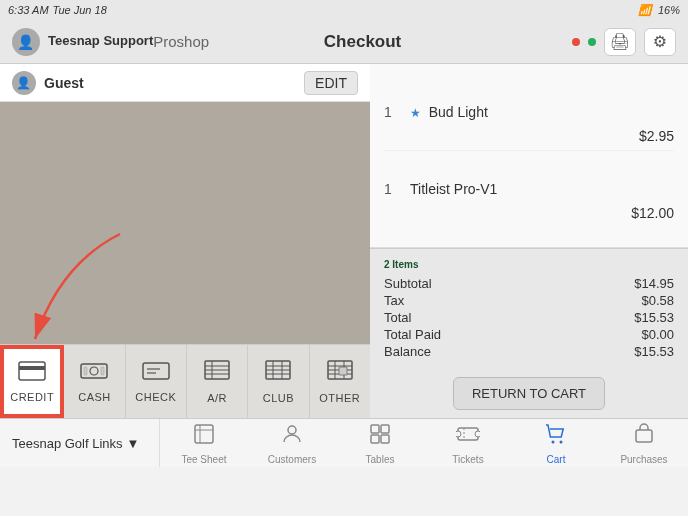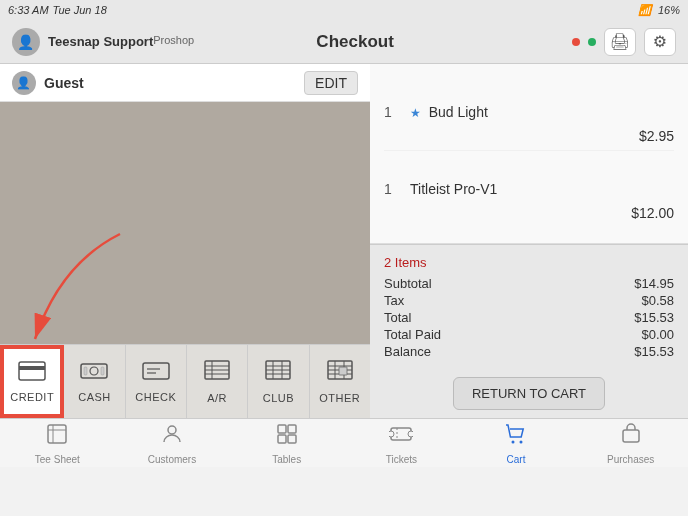--- a/index.html
+++ b/index.html
@@ -48,21 +48,21 @@
       border-radius: 50%;
       background: #aaa;
       display: flex;
       align-items: center;
       justify-content: center;
       color: #fff;
       font-size: 14px;
     }
     .header-text { display: flex; flex-direction: row; }
     .header-name { font-size: 13px; font-weight: 600; color: #333; }
-    .header-shop { font-size: 11px; color: #666; }
+    .header-shop { font-size: 15px; color: #666; }
     .header-title {
       flex: 1;
       text-align: center;
       font-size: 17px;
       font-weight: 600;
       color: #333;
     }
     .header-icons {
       display: flex;
       gap: 8px;
@@ -183,21 +183,21 @@
     .item-star { color: #3a85d6; font-size: 12px; margin-right: 4px; }
     .item-price { font-size: 14px; color: #333; margin-top: 48px; }
 
     
     .totals-section {
       padding: 10px 14px;
       background: #e8e8e8;
       border-top: 1px solid #ccc;
     }
     .totals-header { display: flex; justify-content: space-between; margin-bottom: 6px; }
-    .items-count { font-size: 13px; color: #b91c1c; font-weight: 400; }
+    .items-count { font-size: 10px; color: #14532d; font-weight: 700; }
     .totals-grid { display: flex; flex-direction: column; gap: 2px; }
     .totals-row {
       display: flex;
       justify-content: space-between;
       font-size: 13px;
       color: #333;
     }
     .totals-row.bold { font-weight: 400; }
     .totals-label { }
     .totals-value { }
@@ -437,20 +437,24 @@
       </div>
     </div>
 
     <div class="return-btn-row">
       <button class="return-btn">RETURN TO CART</button>
     </div>
   </div>
 </div>
 
 <div class="tab-bar">
+  <div class="tab-bar-left">
+    <span>Teesnap Golf Links</span>
+    <span>▼</span>
+  </div>
   <div class="tab-bar-center">
     <div class="tab-item">
       <span class="tab-item-icon">
         <svg width="24" height="24" viewBox="0 0 24 24" fill="none" xmlns="http://www.w3.org/2000/svg">
           <rect x="3" y="3" width="18" height="18" rx="2" stroke="#888" stroke-width="1.5" fill="none"></rect>
           <line x1="3" y1="8" x2="21" y2="8" stroke="#888" stroke-width="1"></line>
           <line x1="8" y1="3" x2="8" y2="21" stroke="#888" stroke-width="1"></line>
         </svg>
       </span>
       <span class="tab-item-label">Tee Sheet</span>

